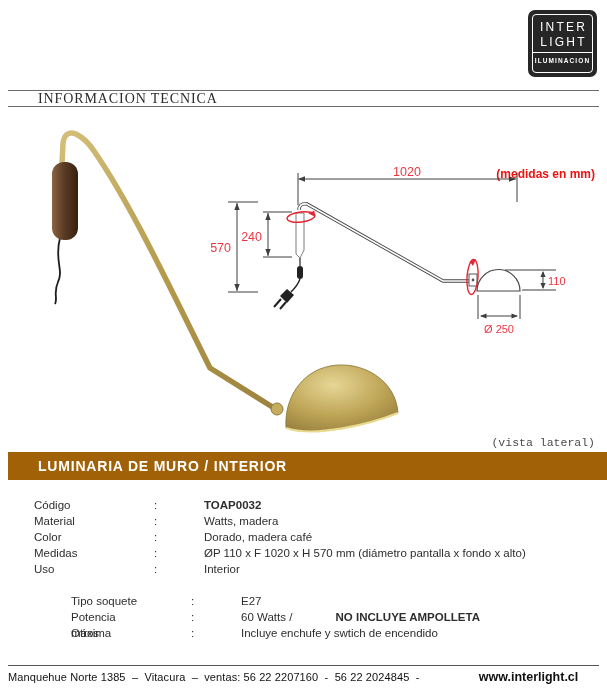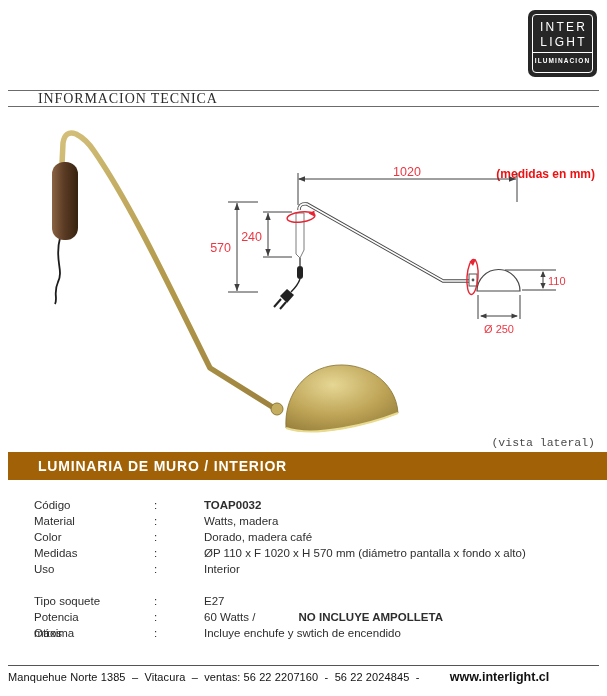--- a/index.html
+++ b/index.html
@@ -29,30 +29,30 @@
   .drawing-svg{position:absolute;left:200px;top:140px;}
   .dim-label{font-family:"Liberation Sans",sans-serif;fill:#ec3743;}
   .dim-label-lg{font-size:12.5px;}
   .dim-label-sm{font-size:11px;}
   
   .section-bar{position:absolute;left:8px;right:0;top:452px;height:28px;background:#a16207;
     display:flex;align-items:center;padding-left:30px;box-sizing:border-box;text-align:right;}
   .section-title{color:#ffffff;font-weight:bold;font-size:14px;letter-spacing:0.8px;}
   
   .specs{position:absolute;left:34px;top:497px;font-size:11.5px;color:#2e2e2e;}
-  .spec-group2{margin-top:16px;}
+  .spec-group2{margin-top:16px;margin-left:37px;}
   .spec-row{display:flex;height:16px;line-height:16px;gap:40px;}
   .spec-label{width:80px;flex:0 0 80px;}
   .spec-colon{width:8px;flex:0 0 8px;}
   .spec-value{margin-left:2px;white-space:pre;}
   .spec-value-bold{font-weight:bold;white-space:pre;}
   .row-codigo .spec-value{font-weight:bold;}
   
   .footer{position:absolute;left:8px;right:8px;top:665px;border-top:1px solid #555555;
-    padding-top:4px;display:flex;align-items:baseline;}
+    padding-top:4px;display:flex;align-items:baseline;gap:29px;}
   .footer-address{font-size:11px;color:#111111;white-space:pre;letter-spacing:0.1px;}
   .footer-website{font-size:12.5px;font-weight:bold;color:#111111;white-space:pre;margin-left:24px;}
 </style>
 </head>
 <body>
 
 <div class="logo">
   <div class="logo-inner">
     <div class="logo-line first">INTER</div>
     <div class="logo-line">LIGHT</div>

